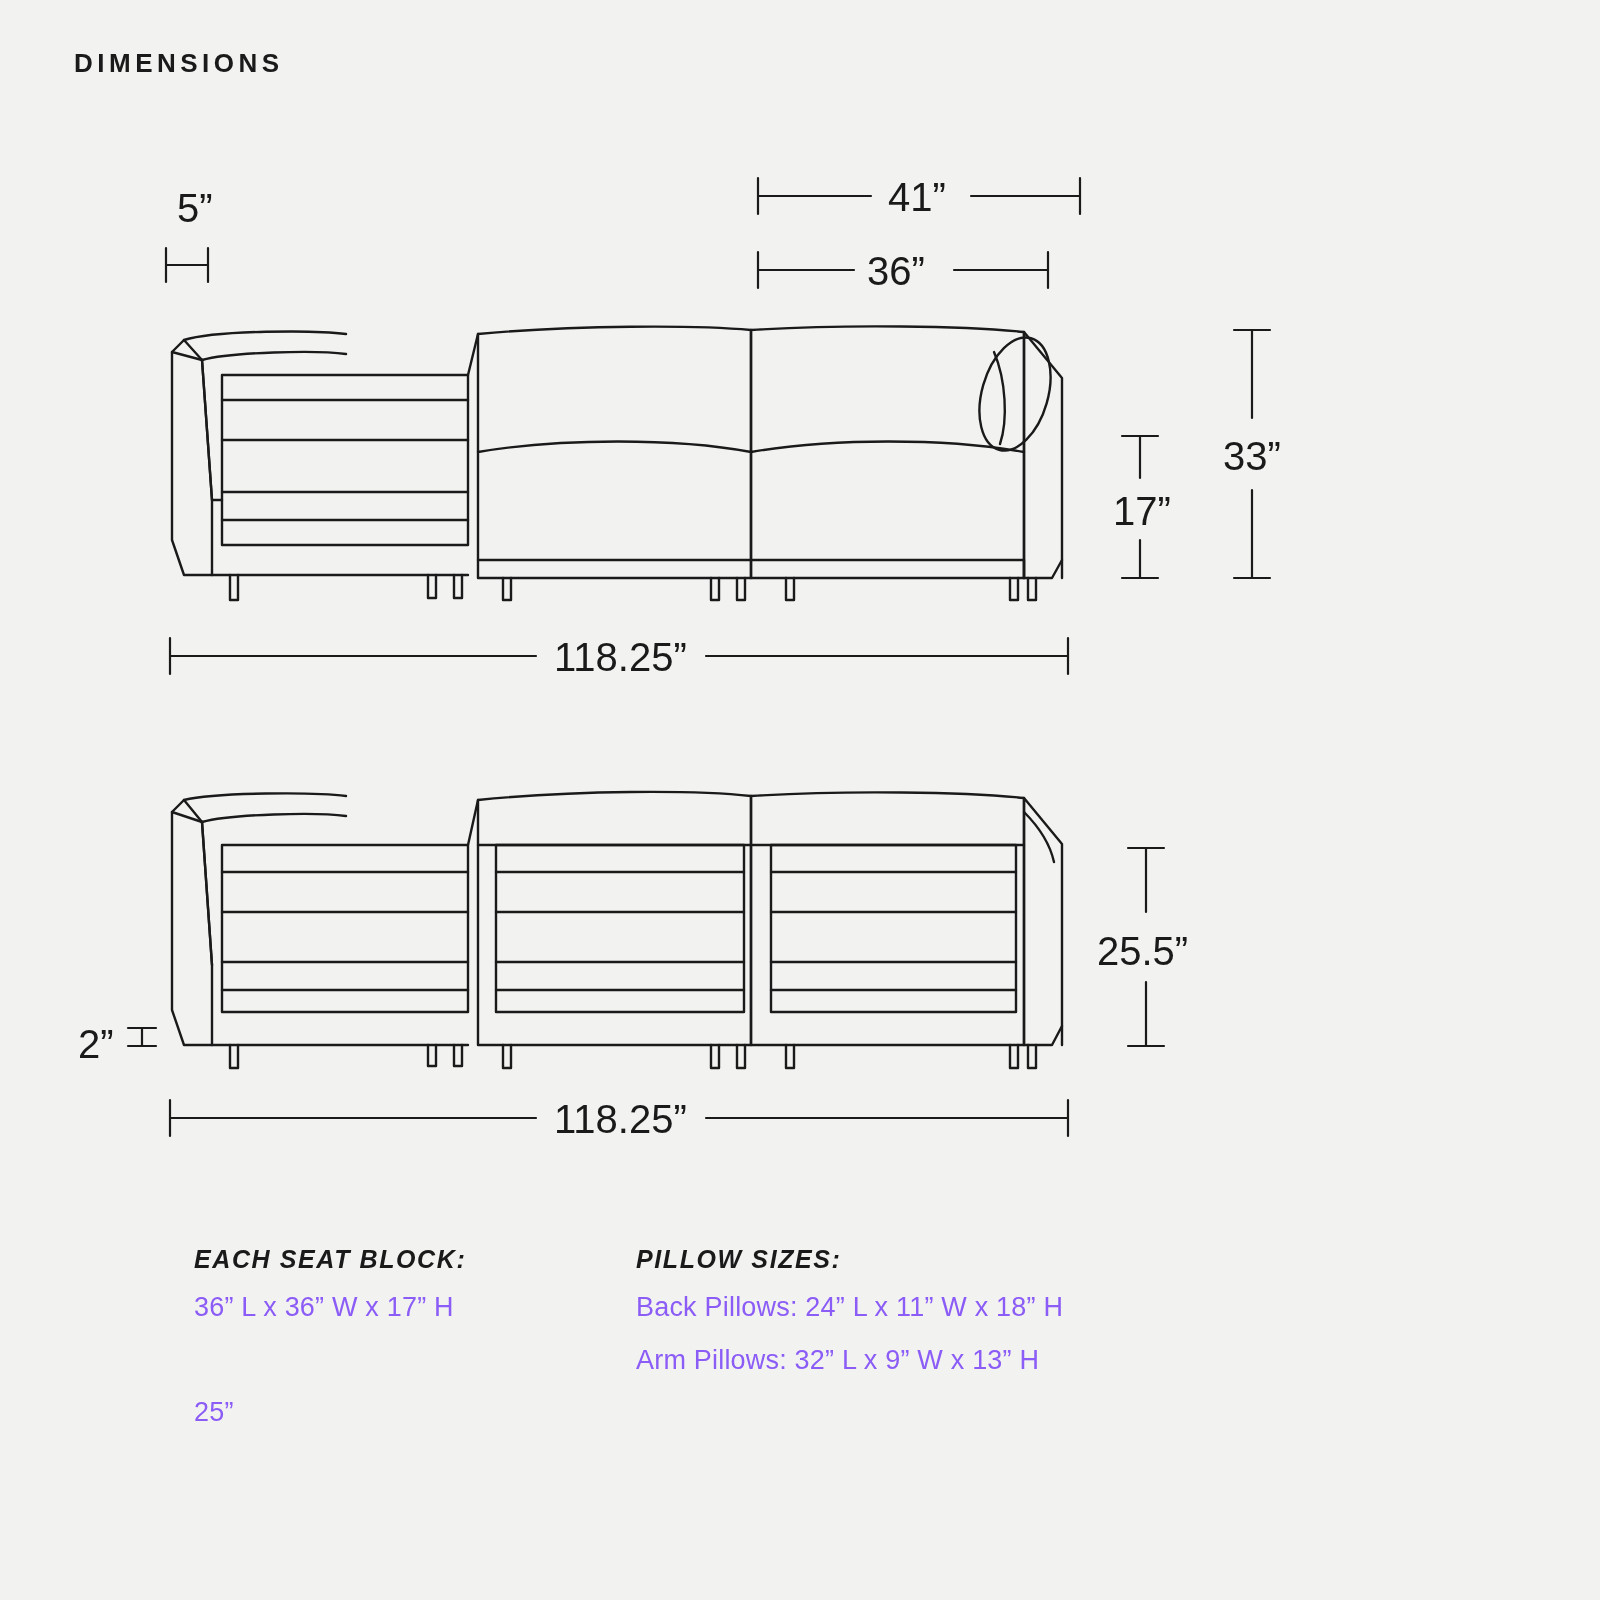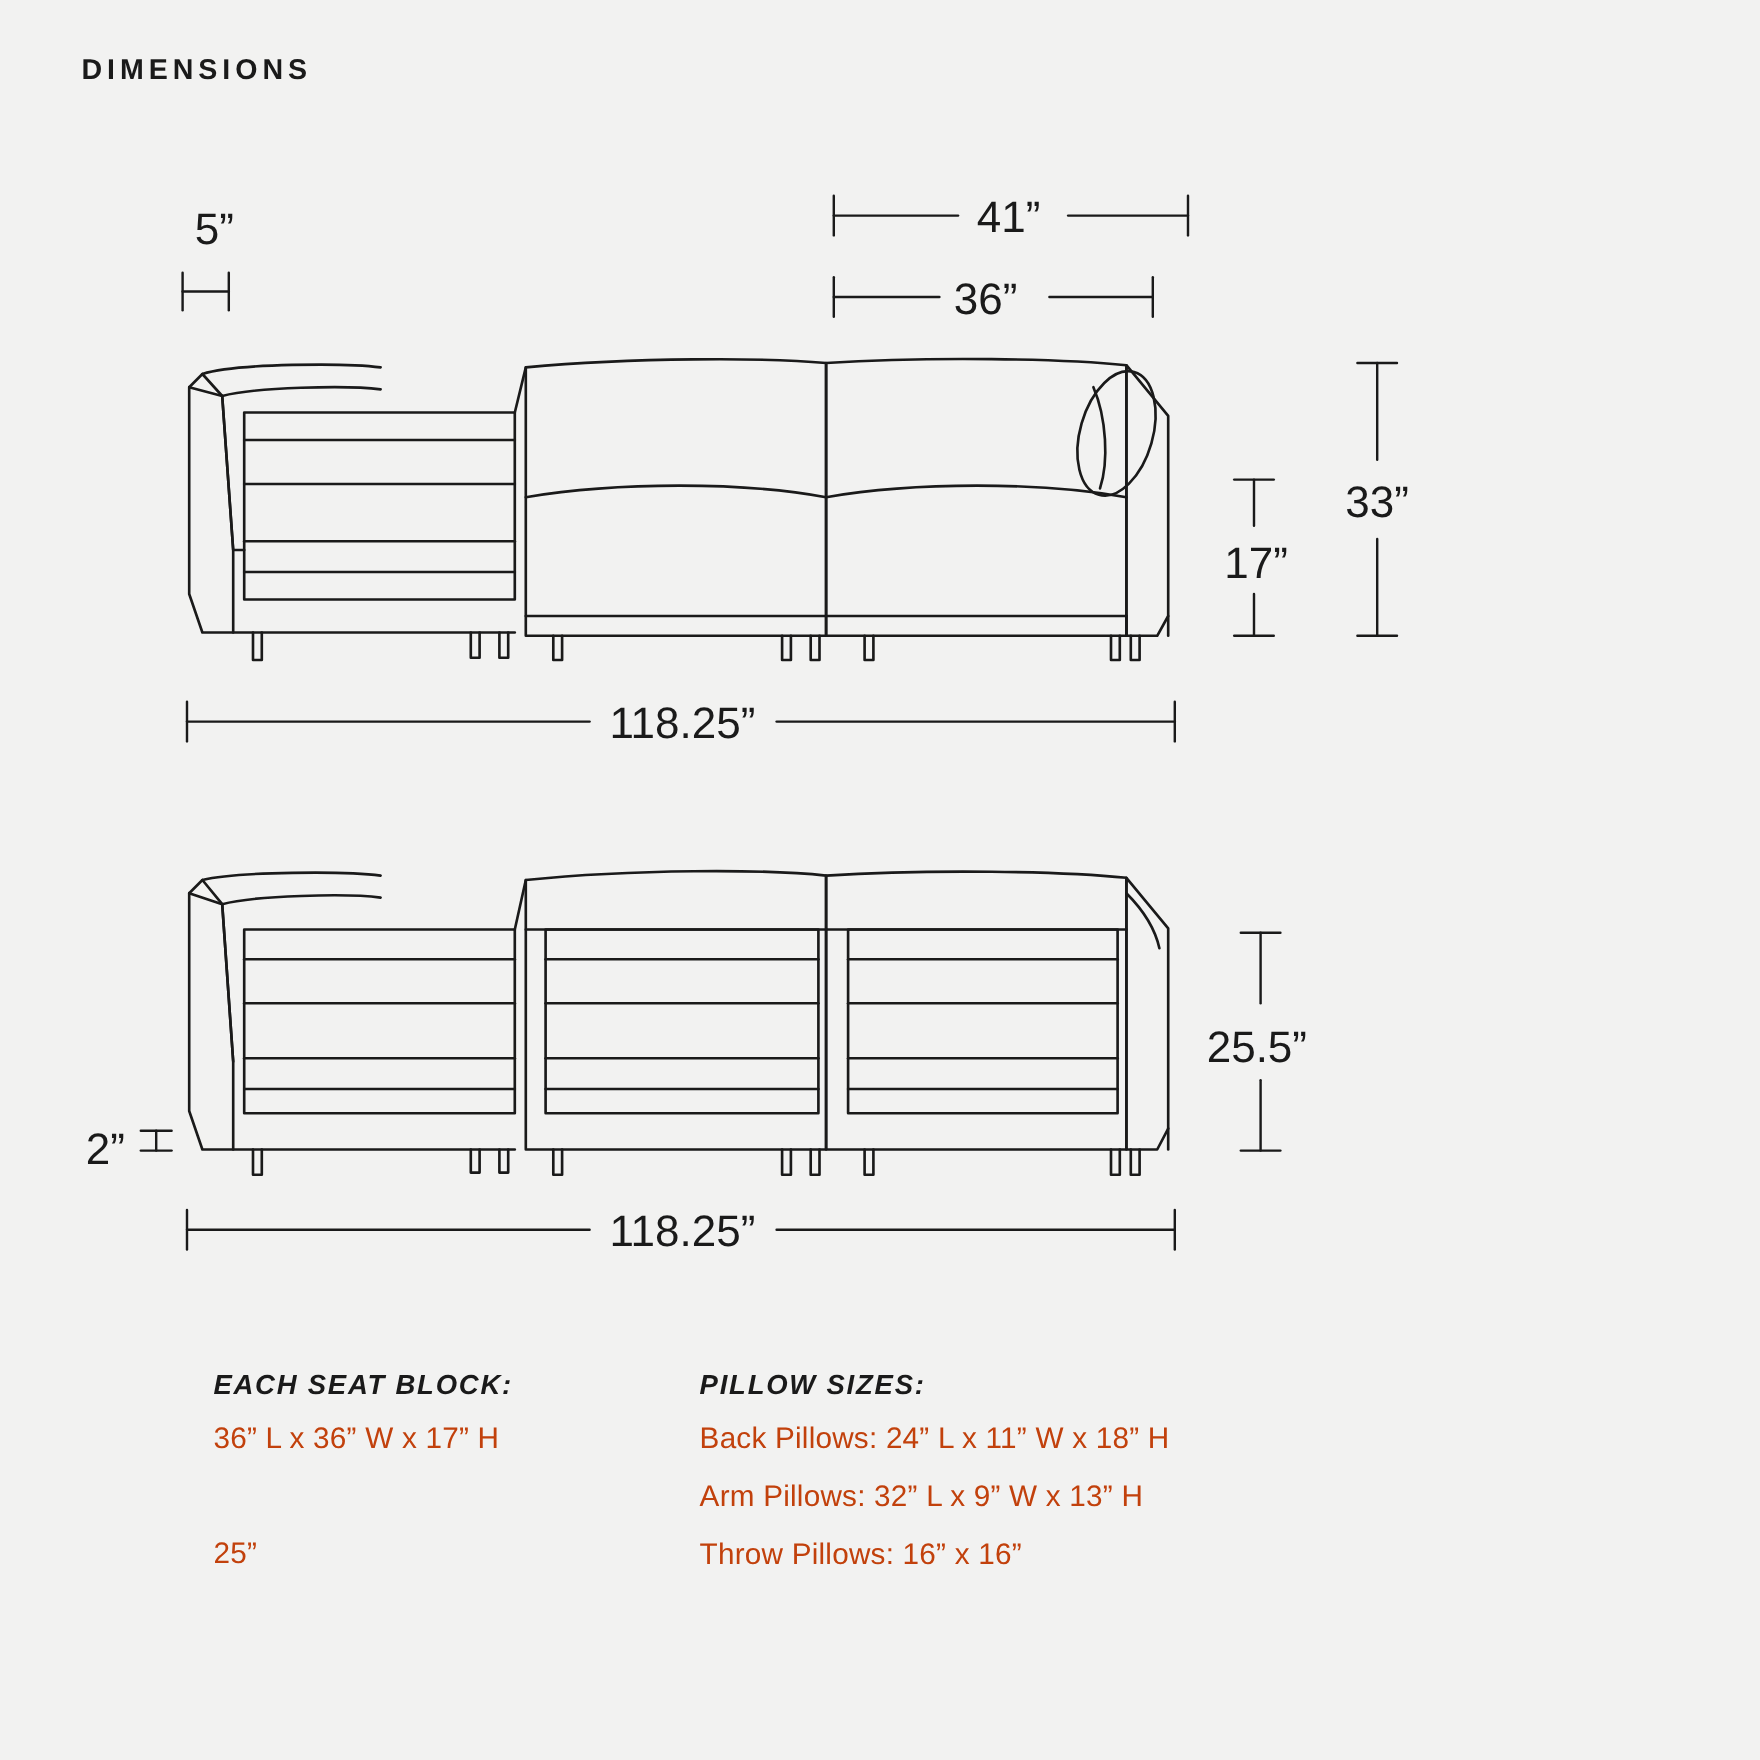--- a/index.html
+++ b/index.html
@@ -63,21 +63,21 @@
     font-size: 25px;
     font-weight: bold;
     letter-spacing: 1.6px;
     margin-bottom: 18px;
     font-style: italic;
   }
   .spec-line {
     font-size: 27px;
     letter-spacing: 0.2px;
     margin-bottom: 22px;
-    color: #c2410c;
+    color: #8b5cf6;
   }
   .spec-gap {
     height: 52px;
   }
 </style>
 </head>
 <body>
 
 <div class="page">
 
@@ -246,17 +246,16 @@
     <div class="spec-col-left">
       <div class="spec-head">EACH SEAT BLOCK:</div>
       <div class="spec-line">36” L x 36” W x 17” H</div>
       <div class="spec-gap"></div>
       <div class="spec-line">25”</div>
     </div>
     <div class="spec-col-right">
       <div class="spec-head">PILLOW SIZES:</div>
       <div class="spec-line">Back Pillows: 24” L x 11” W x 18” H</div>
       <div class="spec-line">Arm Pillows: 32” L x 9” W x 13” H</div>
-      <div class="spec-line">Throw Pillows: 16” x 16”</div>
     </div>
   </div>
 
 </div>
 
 </body></html>

